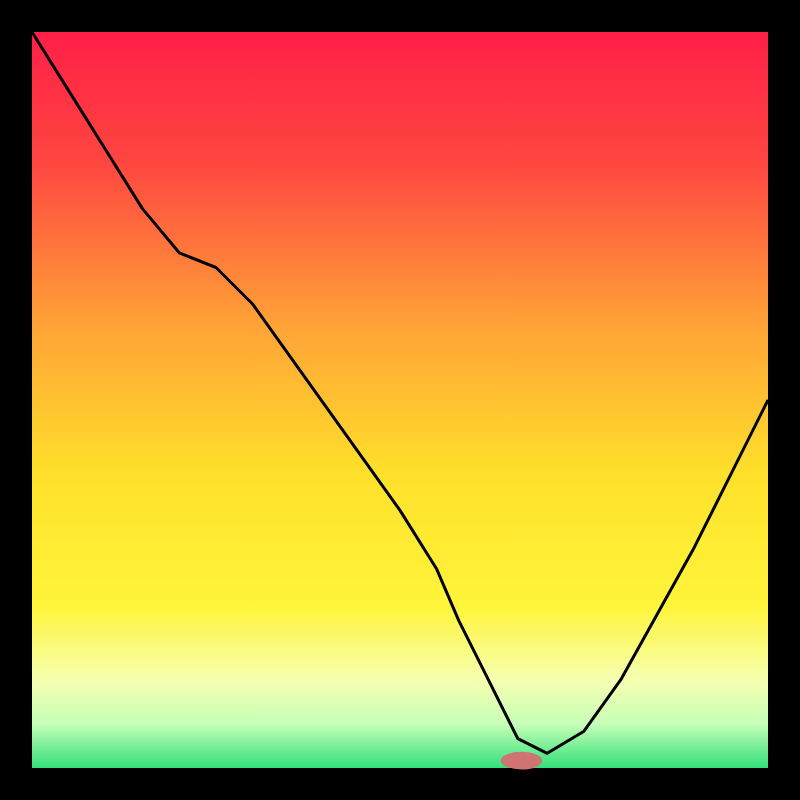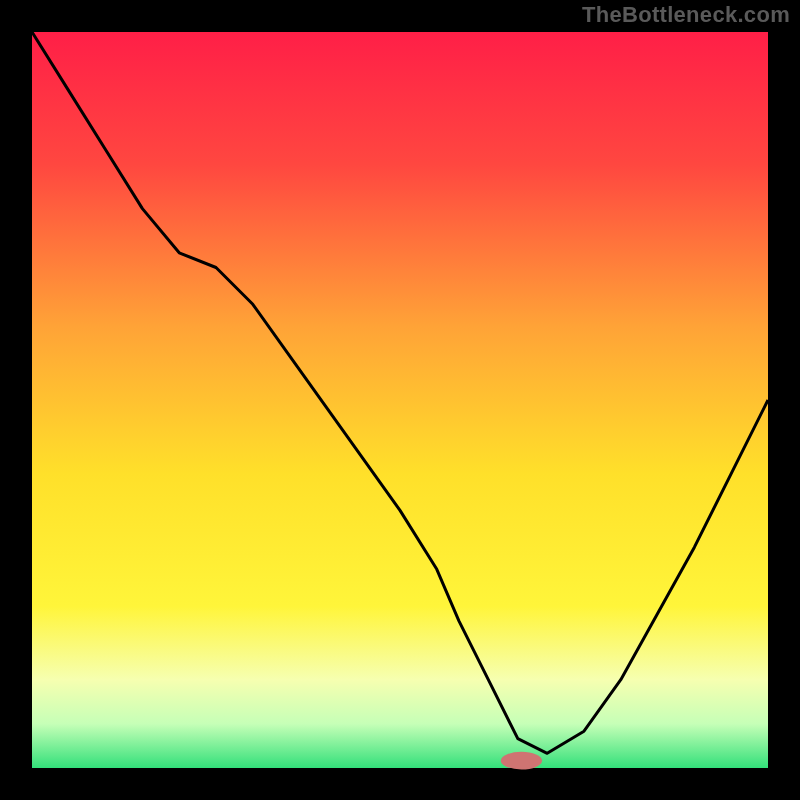--- a/index.html
+++ b/index.html
@@ -41,21 +41,20 @@
   .marker {
     fill: #cf7472;
     stroke: none;
   }
 </style>
 </head>
 <body>
 
 <div class="chart-wrap">
 
-  <div class="watermark">TheBottleneck.com</div>
 
   <svg class="plot" width="800" height="800" viewBox="0 0 800 800">
     <defs>
       <linearGradient id="bg-grad" x1="0" y1="0" x2="0" y2="1">
           <stop offset="0.00%" stop-color="#ff1f47"></stop>
           <stop offset="18.00%" stop-color="#ff4740"></stop>
           <stop offset="40.00%" stop-color="#ffa337"></stop>
           <stop offset="60.00%" stop-color="#ffe02a"></stop>
           <stop offset="78.00%" stop-color="#fff53a"></stop>
           <stop offset="88.00%" stop-color="#f6ffb0"></stop>

